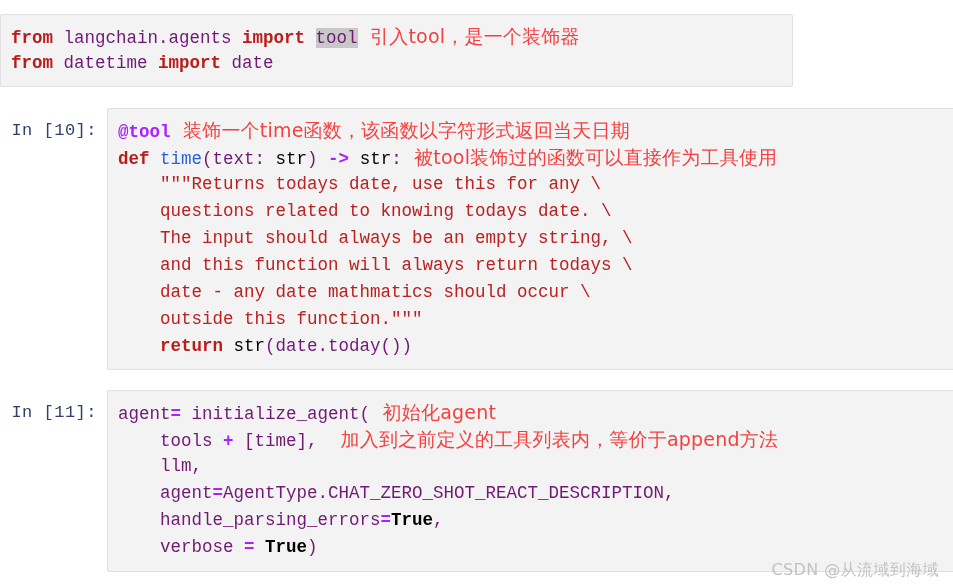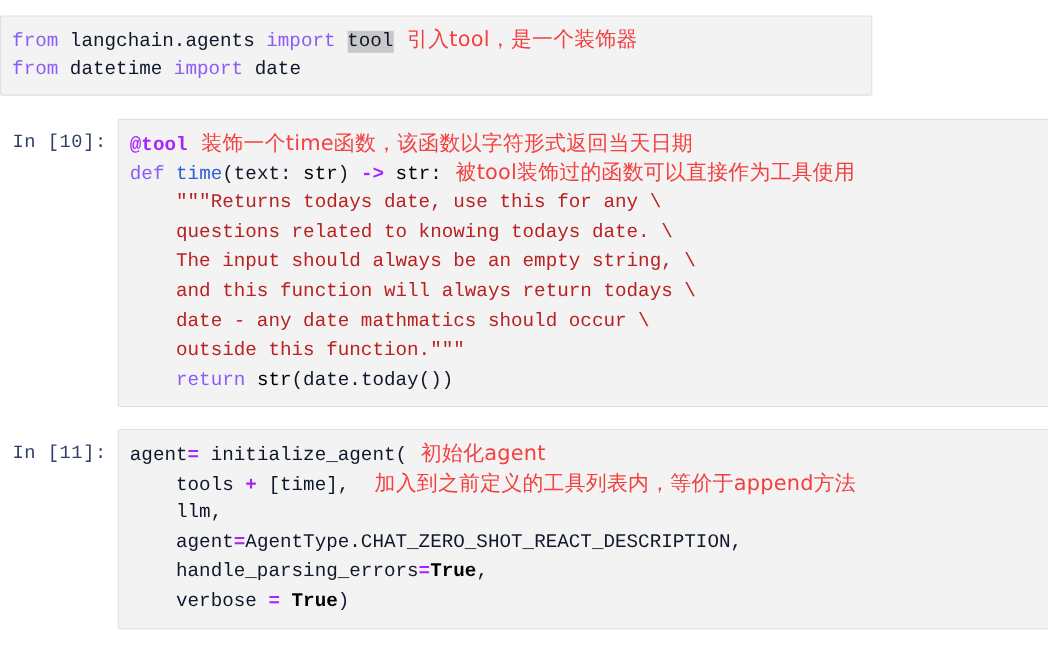--- a/index.html
+++ b/index.html
@@ -57,28 +57,28 @@
     white-space: pre;
     overflow: hidden;
   }
 
   .codeline {
     white-space: pre;
     height: 27px;
   }
 
   
-  .kw      { color: #8b5cf6; font-weight: normal; }   
+  .kw      { color: #b91c1c; font-weight: bold; }   
   .builtin { color: #000000; }                      
   .fname   { color: #2b5fd9; }                      
   .deco    { color: #aa22ff; font-weight: bold; }   
   .op      { color: #aa22ff; font-weight: bold; }   
   .doc     { color: #ba2121; }                      
   .bool    { color: #000000; font-weight: bold; text-align: right; }   
-  .plain   { color: #0f172a; }
+  .plain   { color: #701a75; }
   .hl      { background: #c8c8c8; }                 
 
   
   .note {
     color: #f43f3f;
     font-family: "DejaVu Sans", "Liberation Sans", sans-serif;
     font-size: 19px;
     font-weight: 500;
     letter-spacing: 0.2px;
   }
@@ -117,14 +117,15 @@
   <div class="cell" id="cell-2">
     <div class="prompt">In [10]:</div>
     <div class="input-area"><div class="codeline"><span class="deco">@tool</span><span class="note">  装饰一个time函数，该函数以字符形式返回当天日期</span></div><div class="codeline"><span class="kw">def</span><span class="plain"> </span><span class="fname">time</span><span class="plain">(text: </span><span class="builtin">str</span><span class="plain">) </span><span class="op">-&gt;</span><span class="plain"> </span><span class="builtin">str</span><span class="plain">:</span><span class="note">  被tool装饰过的函数可以直接作为工具使用</span></div><div class="codeline"><span class="doc">    """Returns todays date, use this for any \</span></div><div class="codeline"><span class="doc">    questions related to knowing todays date. \</span></div><div class="codeline"><span class="doc">    The input should always be an empty string, \</span></div><div class="codeline"><span class="doc">    and this function will always return todays \</span></div><div class="codeline"><span class="doc">    date - any date mathmatics should occur \</span></div><div class="codeline"><span class="doc">    outside this function."""</span></div><div class="codeline"><span class="plain">    </span><span class="kw">return</span><span class="plain"> </span><span class="builtin">str</span><span class="plain">(date.today())</span></div></div>
   </div>
 
   <div class="cell" id="cell-3">
     <div class="prompt">In [11]:</div>
     <div class="input-area"><div class="codeline"><span class="plain">agent</span><span class="op">=</span><span class="plain"> initialize_agent(</span><span class="note">  初始化agent</span></div><div class="codeline"><span class="plain">    tools </span><span class="op">+</span><span class="plain"> [time], </span><span class="note">  加入到之前定义的工具列表内，等价于append方法</span></div><div class="codeline"><span class="plain">    llm,</span></div><div class="codeline"><span class="plain">    agent</span><span class="op">=</span><span class="plain">AgentType.CHAT_ZERO_SHOT_REACT_DESCRIPTION,</span></div><div class="codeline"><span class="plain">    handle_parsing_errors</span><span class="op">=</span><span class="bool">True</span><span class="plain">,</span></div><div class="codeline"><span class="plain">    verbose </span><span class="op">=</span><span class="plain"> </span><span class="bool">True</span><span class="plain">)</span></div></div>
   </div>
 
+  <div class="watermark">CSDN @从流域到海域</div>
 
 </div>
 
 </body></html>

